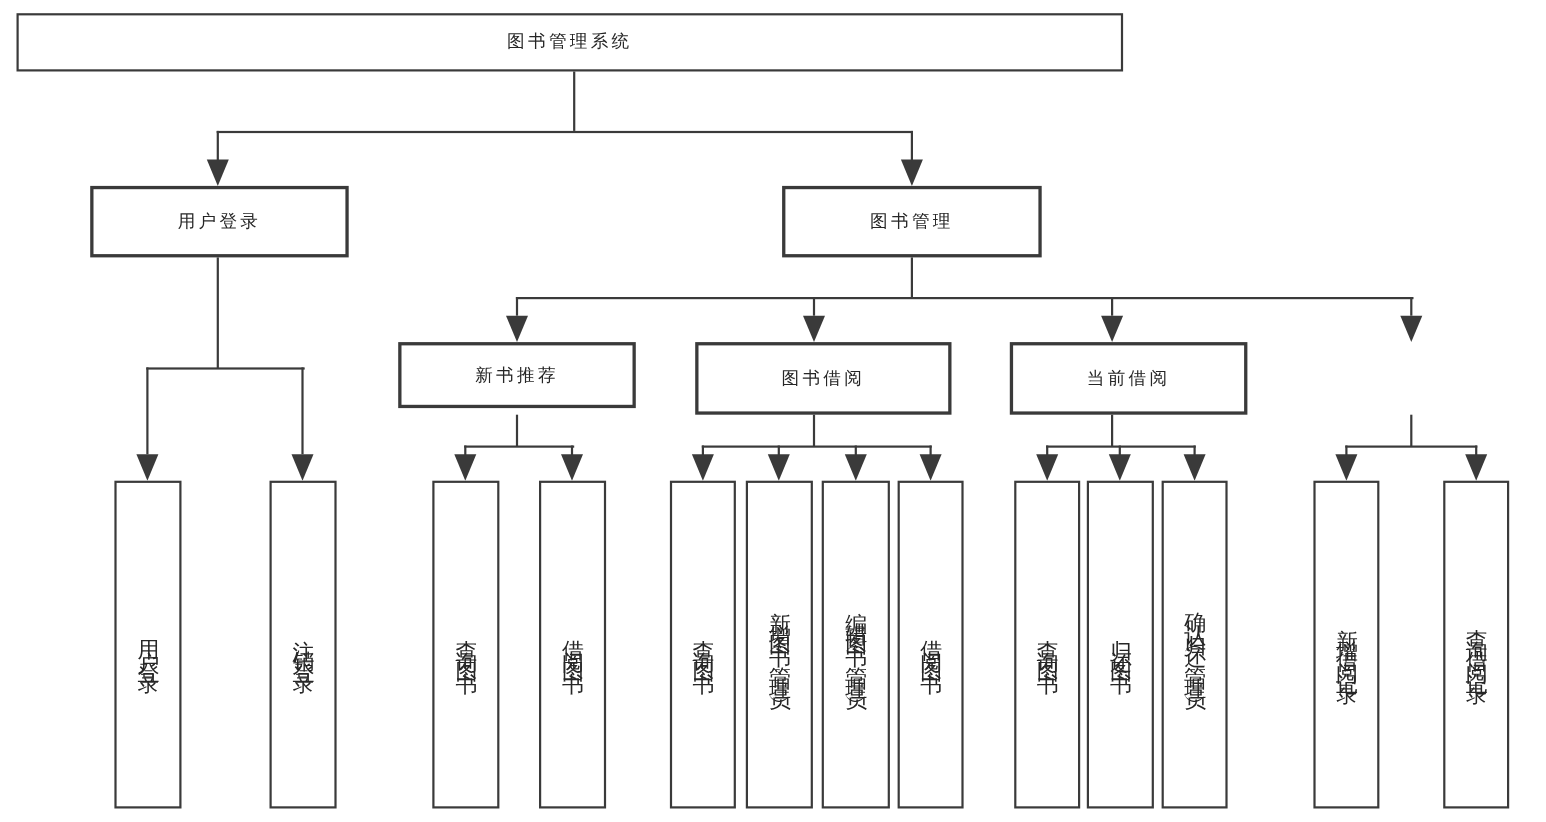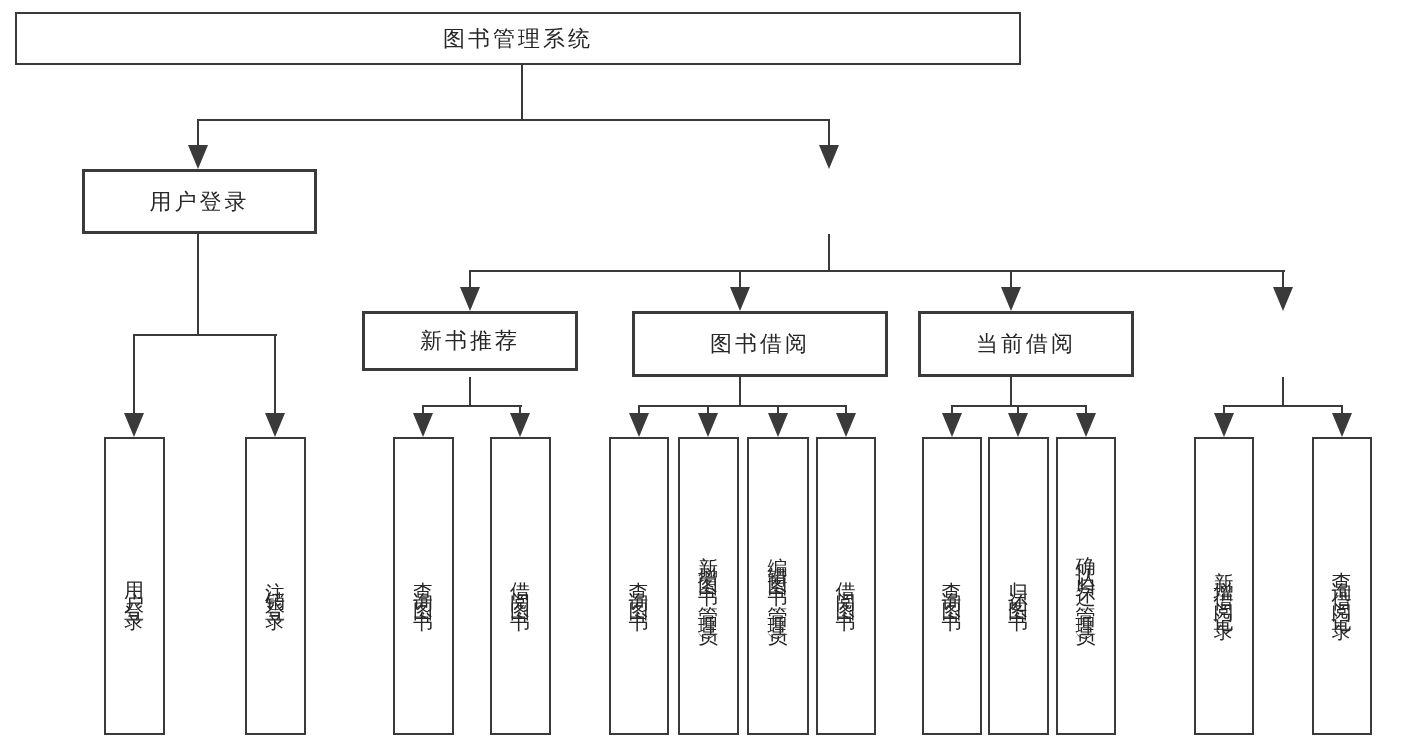--- a/index.html
+++ b/index.html
@@ -7,21 +7,21 @@
     width:1405px;height:747px;position:relative;overflow:hidden;
     font-family:"Liberation Sans","DejaVu Sans",sans-serif;
     color:#262626;
   }
   .canvas{position:absolute;inset:0;background:#ffffff;}
   
   .node{
     position:absolute;box-sizing:border-box;background:#ffffff;
     border:3px solid #3a3a3a;
     display:flex;align-items:center;justify-content:center;
-    font-size:22px;letter-spacing:3px;color:#262626;white-space:nowrap;
+    font-size:16px;letter-spacing:3px;color:#262626;white-space:nowrap;
   }
   
   .vnode{
     position:absolute;box-sizing:border-box;background:#ffffff;
     top:437px;height:298px;
     border:2px solid #3a3a3a;
     display:flex;align-items:center;justify-content:center;
     writing-mode:vertical-rl;
     font-size:20px;letter-spacing:10px;line-height:1;
     color:#262626;
@@ -47,41 +47,42 @@
   <div class="node" style="left:15px;top:12px;width:1006px;height:53px;border-width:2px;">图书管理系统</div>
 
   <div class="v" style="left:521px;top:65px;height:54px;"></div>
   <div class="h" style="left:197px;top:119px;width:633px;"></div>
   <div class="v" style="left:197px;top:119px;height:28px;"></div>
   <div class="v" style="left:828px;top:119px;height:28px;"></div>
   <div class="a" style="left:188px;top:145px;"></div>
   <div class="a" style="left:819px;top:145px;"></div>
 
   <div class="node" style="left:82px;top:169px;width:235px;height:65px;">用户登录</div>
+  <div class="node" style="left:711px;top:169px;width:236px;height:65px;">图书管理</div>
 
   <div class="v" style="left:197px;top:234px;height:101px;"></div>
   <div class="h" style="left:133px;top:334px;width:144px;"></div>
   <div class="v" style="left:133px;top:334px;height:79px;"></div>
   <div class="v" style="left:274px;top:334px;height:79px;"></div>
   <div class="a" style="left:124px;top:413px;"></div>
   <div class="a" style="left:265px;top:413px;"></div>
 
   <div class="v" style="left:828px;top:234px;height:36px;"></div>
   <div class="h" style="left:469px;top:270px;width:816px;"></div>
   <div class="v" style="left:469px;top:270px;height:17px;"></div>
   <div class="v" style="left:739px;top:270px;height:17px;"></div>
   <div class="v" style="left:1010px;top:270px;height:17px;"></div>
   <div class="v" style="left:1282px;top:270px;height:17px;"></div>
   <div class="a" style="left:460px;top:287px;"></div>
   <div class="a" style="left:730px;top:287px;"></div>
   <div class="a" style="left:1001px;top:287px;"></div>
   <div class="a" style="left:1273px;top:287px;"></div>
 
   <div class="node" style="left:362px;top:311px;width:216px;height:60px;font-family:Liberation Mono, monospace;">新书推荐</div>
-  <div class="node" style="left:632px;top:311px;width:256px;height:66px;">图书借阅</div>
+  <div class="node" style="left:632px;top:311px;width:233px;height:66px;">图书借阅</div>
   <div class="node" style="left:903px;top:311px;width:216px;height:66px;margin-left:15px;">当前借阅</div>
 
   <div class="v" style="left:469px;top:377px;height:29px;"></div>
   <div class="h" style="left:422px;top:405px;width:100px;"></div>
   <div class="v" style="left:422px;top:405px;height:10px;"></div>
   <div class="v" style="left:519px;top:405px;height:10px;"></div>
   <div class="a" style="left:413px;top:413px;"></div>
   <div class="a" style="left:510px;top:413px;"></div>
 
   <div class="v" style="left:739px;top:377px;height:29px;"></div>

